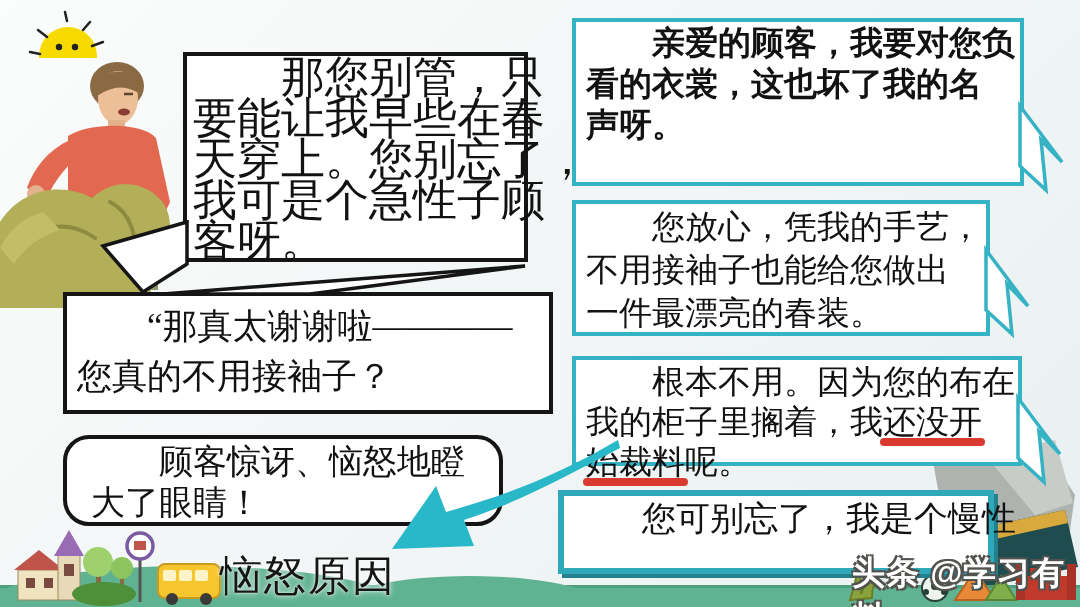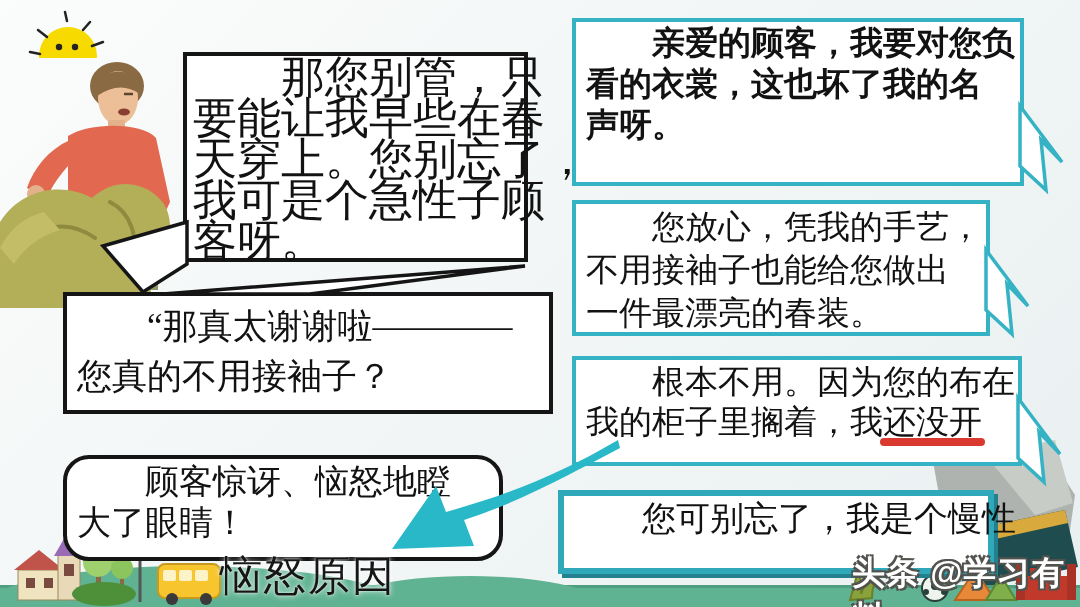--- a/index.html
+++ b/index.html
@@ -13,21 +13,21 @@
     position:absolute; background:#ffffff; box-sizing:border-box;
     color:#121212; z-index:5;
   }
   .bubble .line{ white-space:nowrap; }
   .bubble .ind{ text-indent:2em; }
   .b-left{ border:4px solid #151515; }
   .b-right{ border:4px solid #35b3c4; }
 
   #b-l1{ left:183px; top:52px;  width:345px; height:210px; font-size:44px; line-height:41px; padding:1px 4px 0 6px;}
   #b-l2{ left:63px;  top:292px; width:490px; height:122px; font-size:35px; line-height:50px; padding:6px 10px 0 10px;}
-  #b-l3{ left:63px;  top:435px; width:440px; height:106px;  font-size:34px; line-height:41px; padding:2px 8px 0 10px; border-radius:26px;margin-top:20px;}
+  #b-l3{ left:63px;  top:435px; width:440px; height:91px;  font-size:34px; line-height:41px; padding:2px 8px 0 24px; border-radius:26px;}
 
   #b-r1{ left:572px; top:18px;  width:452px; height:168px; font-size:33px; line-height:41px; padding:1px 8px 0 10px;font-weight:bold;}
   #b-r2{ left:572px; top:200px; width:418px; height:136px; font-size:33px; line-height:43px; padding:2px 8px 0 10px;}
   #b-r3{ left:572px; top:356px; width:450px; height:110px; font-size:33px; line-height:40px; padding:2px 8px 0 10px;}
   #b-r4{ left:558px; top:490px; width:436px; height:84px;  font-size:34px; line-height:40px; padding:3px 8px 0 10px;
          border:6px solid #2fa8ba; box-shadow:4px 4px 0 #23818f;}
 
   .red-u{ position:relative; }
   .red-u::after{
     content:""; position:absolute; left:-3px; right:-3px; bottom:-6px; height:8px;
@@ -197,20 +197,21 @@
     <div class="line">不用接袖子也能给您做出</div>
     <div class="line">一件最漂亮的春装。</div>
   </div>
   <svg class="tail" style="left:982px; top:244px;" width="56" height="96">
     <polygon points="4,6 46,62 25,40 30,90 4,66" fill="#fff" stroke="#35b3c4" stroke-width="3.5"></polygon>
   </svg>
 
   <div class="bubble b-right" id="b-r3">
     <div class="line ind">根本不用。因为您的布在</div>
     <div class="line"><span>我的柜子里搁着，我</span><span class="red-u">还没开</span></div>
+    <div class="line"><span class="red-u">始裁料</span><span>呢。</span></div>
   </div>
   <svg class="tail" style="left:1014px; top:392px;" width="56" height="96">
     <polygon points="4,6 46,62 25,40 30,90 4,66" fill="#fff" stroke="#35b3c4" stroke-width="3.5"></polygon>
   </svg>
 
   <div class="bubble b-right" id="b-r4">
     <div class="line ind">您可别忘了，我是个慢性</div>
   </div>
 
   <svg class="abs" style="left:380px; top:430px; z-index:6;" width="250" height="130">

